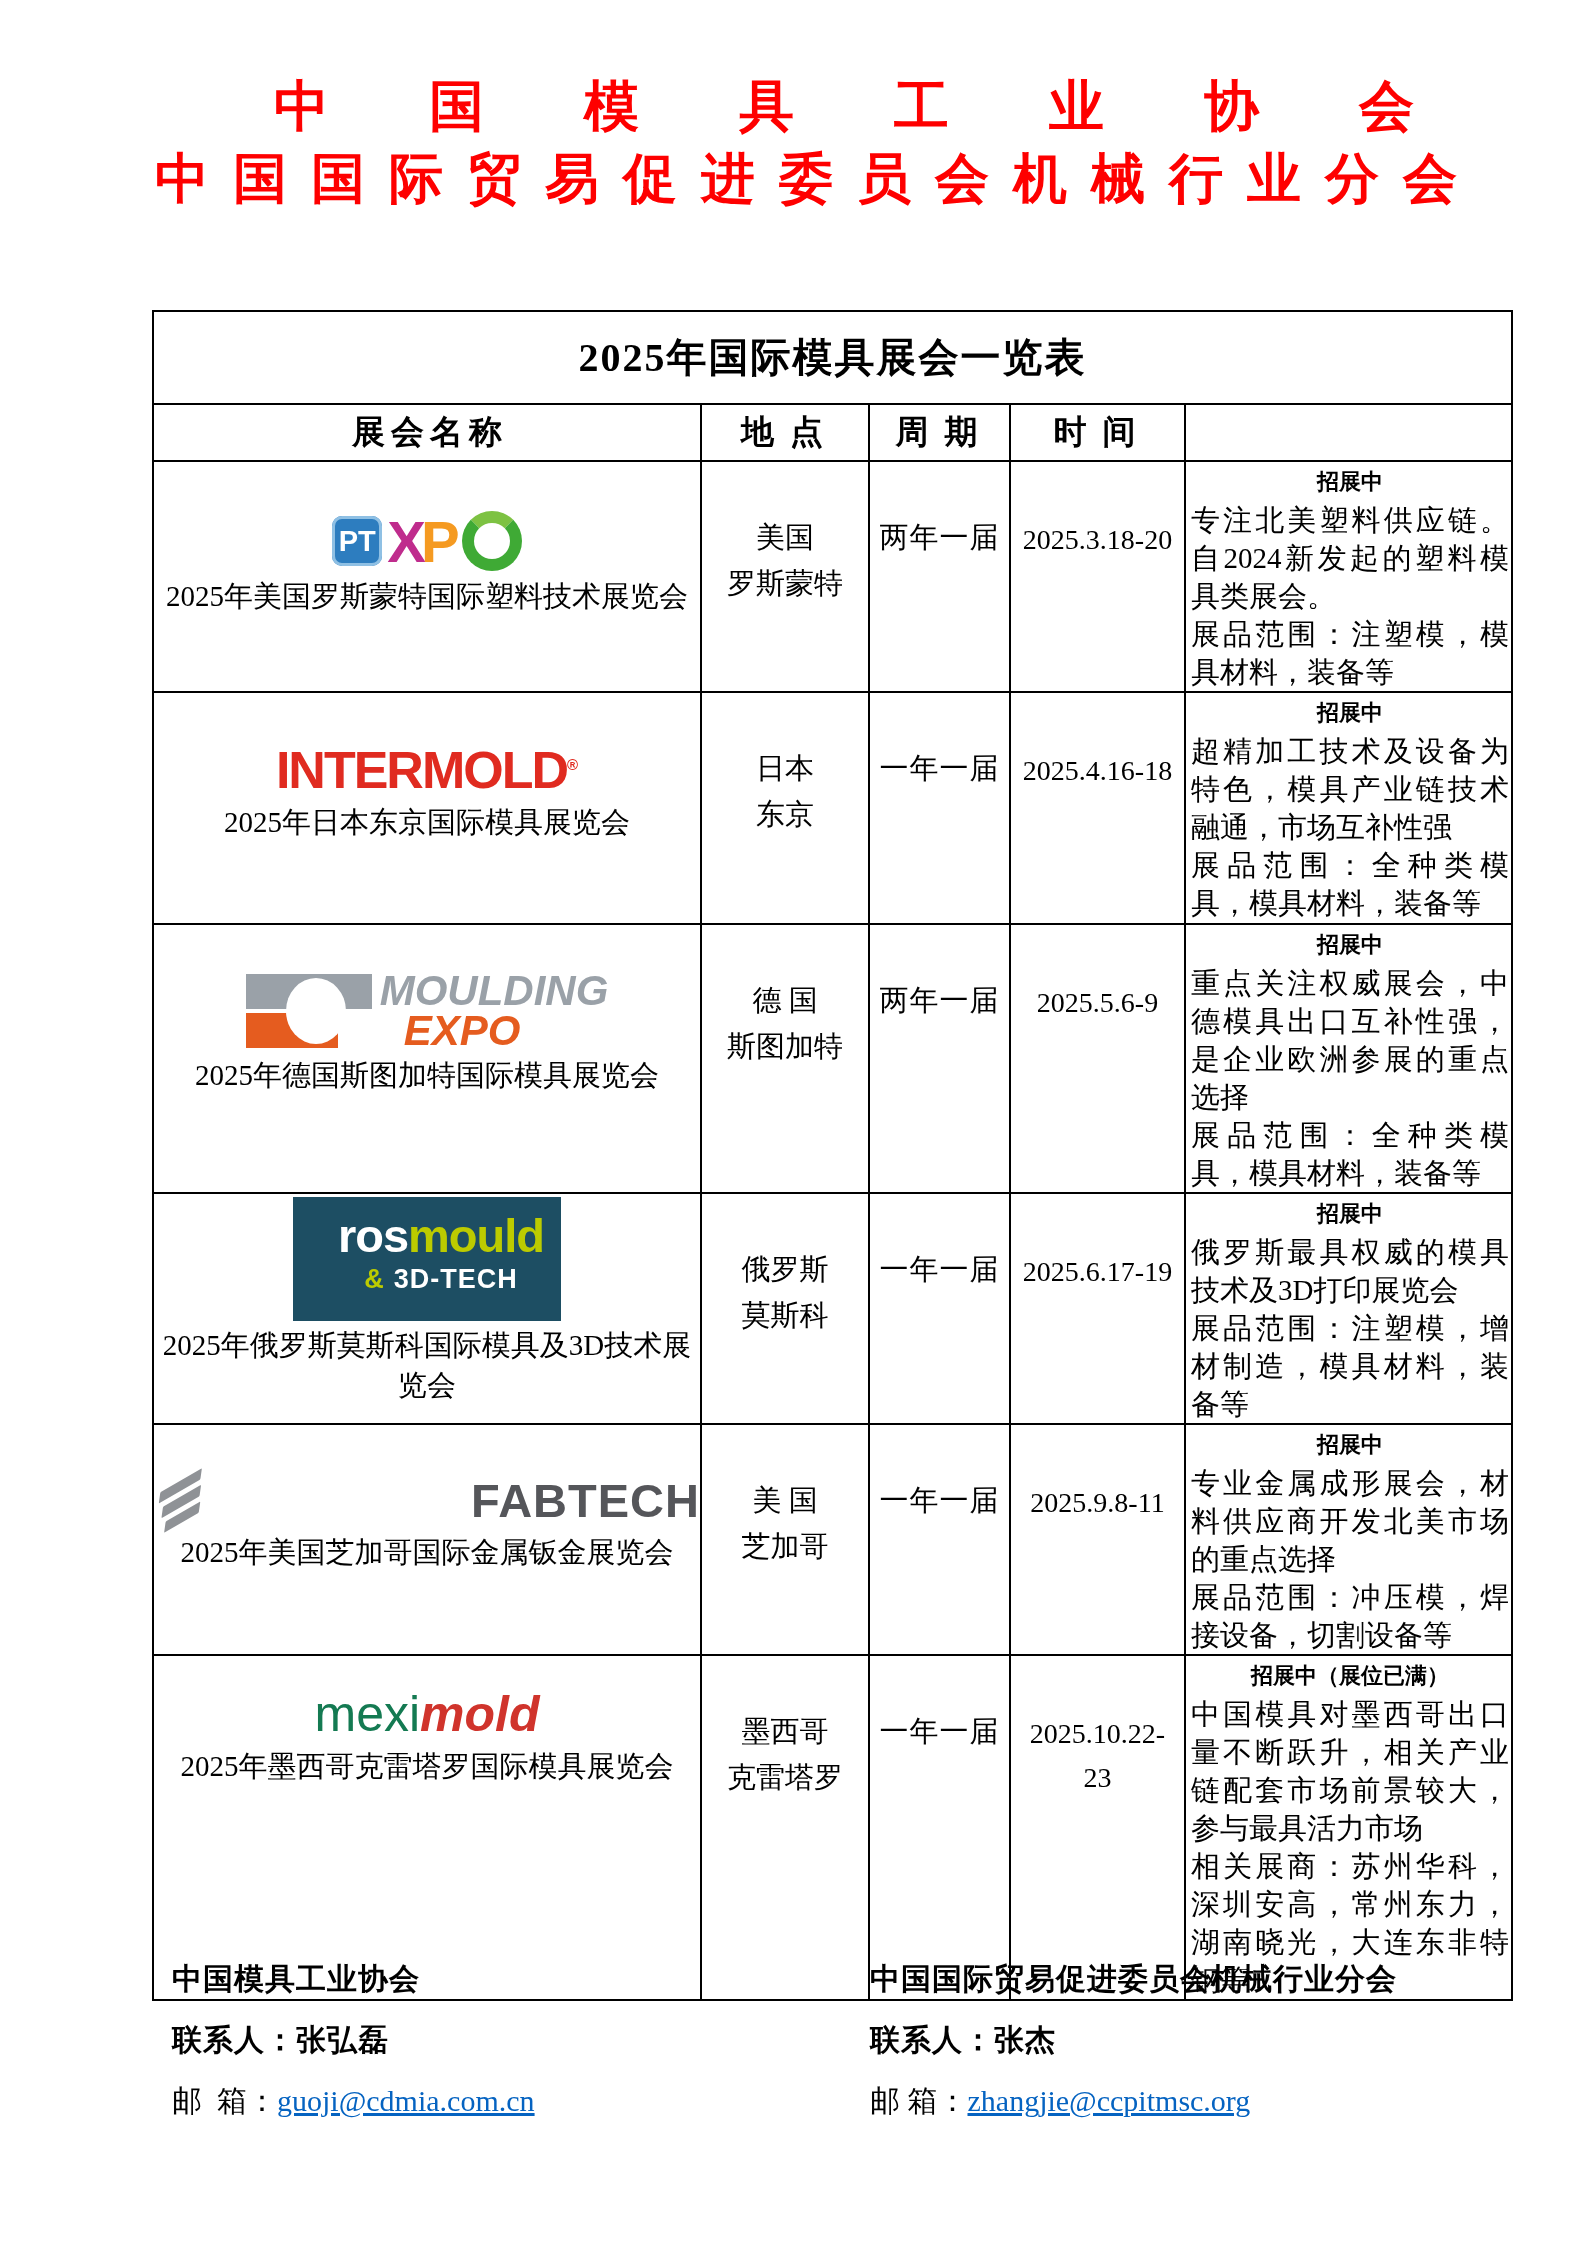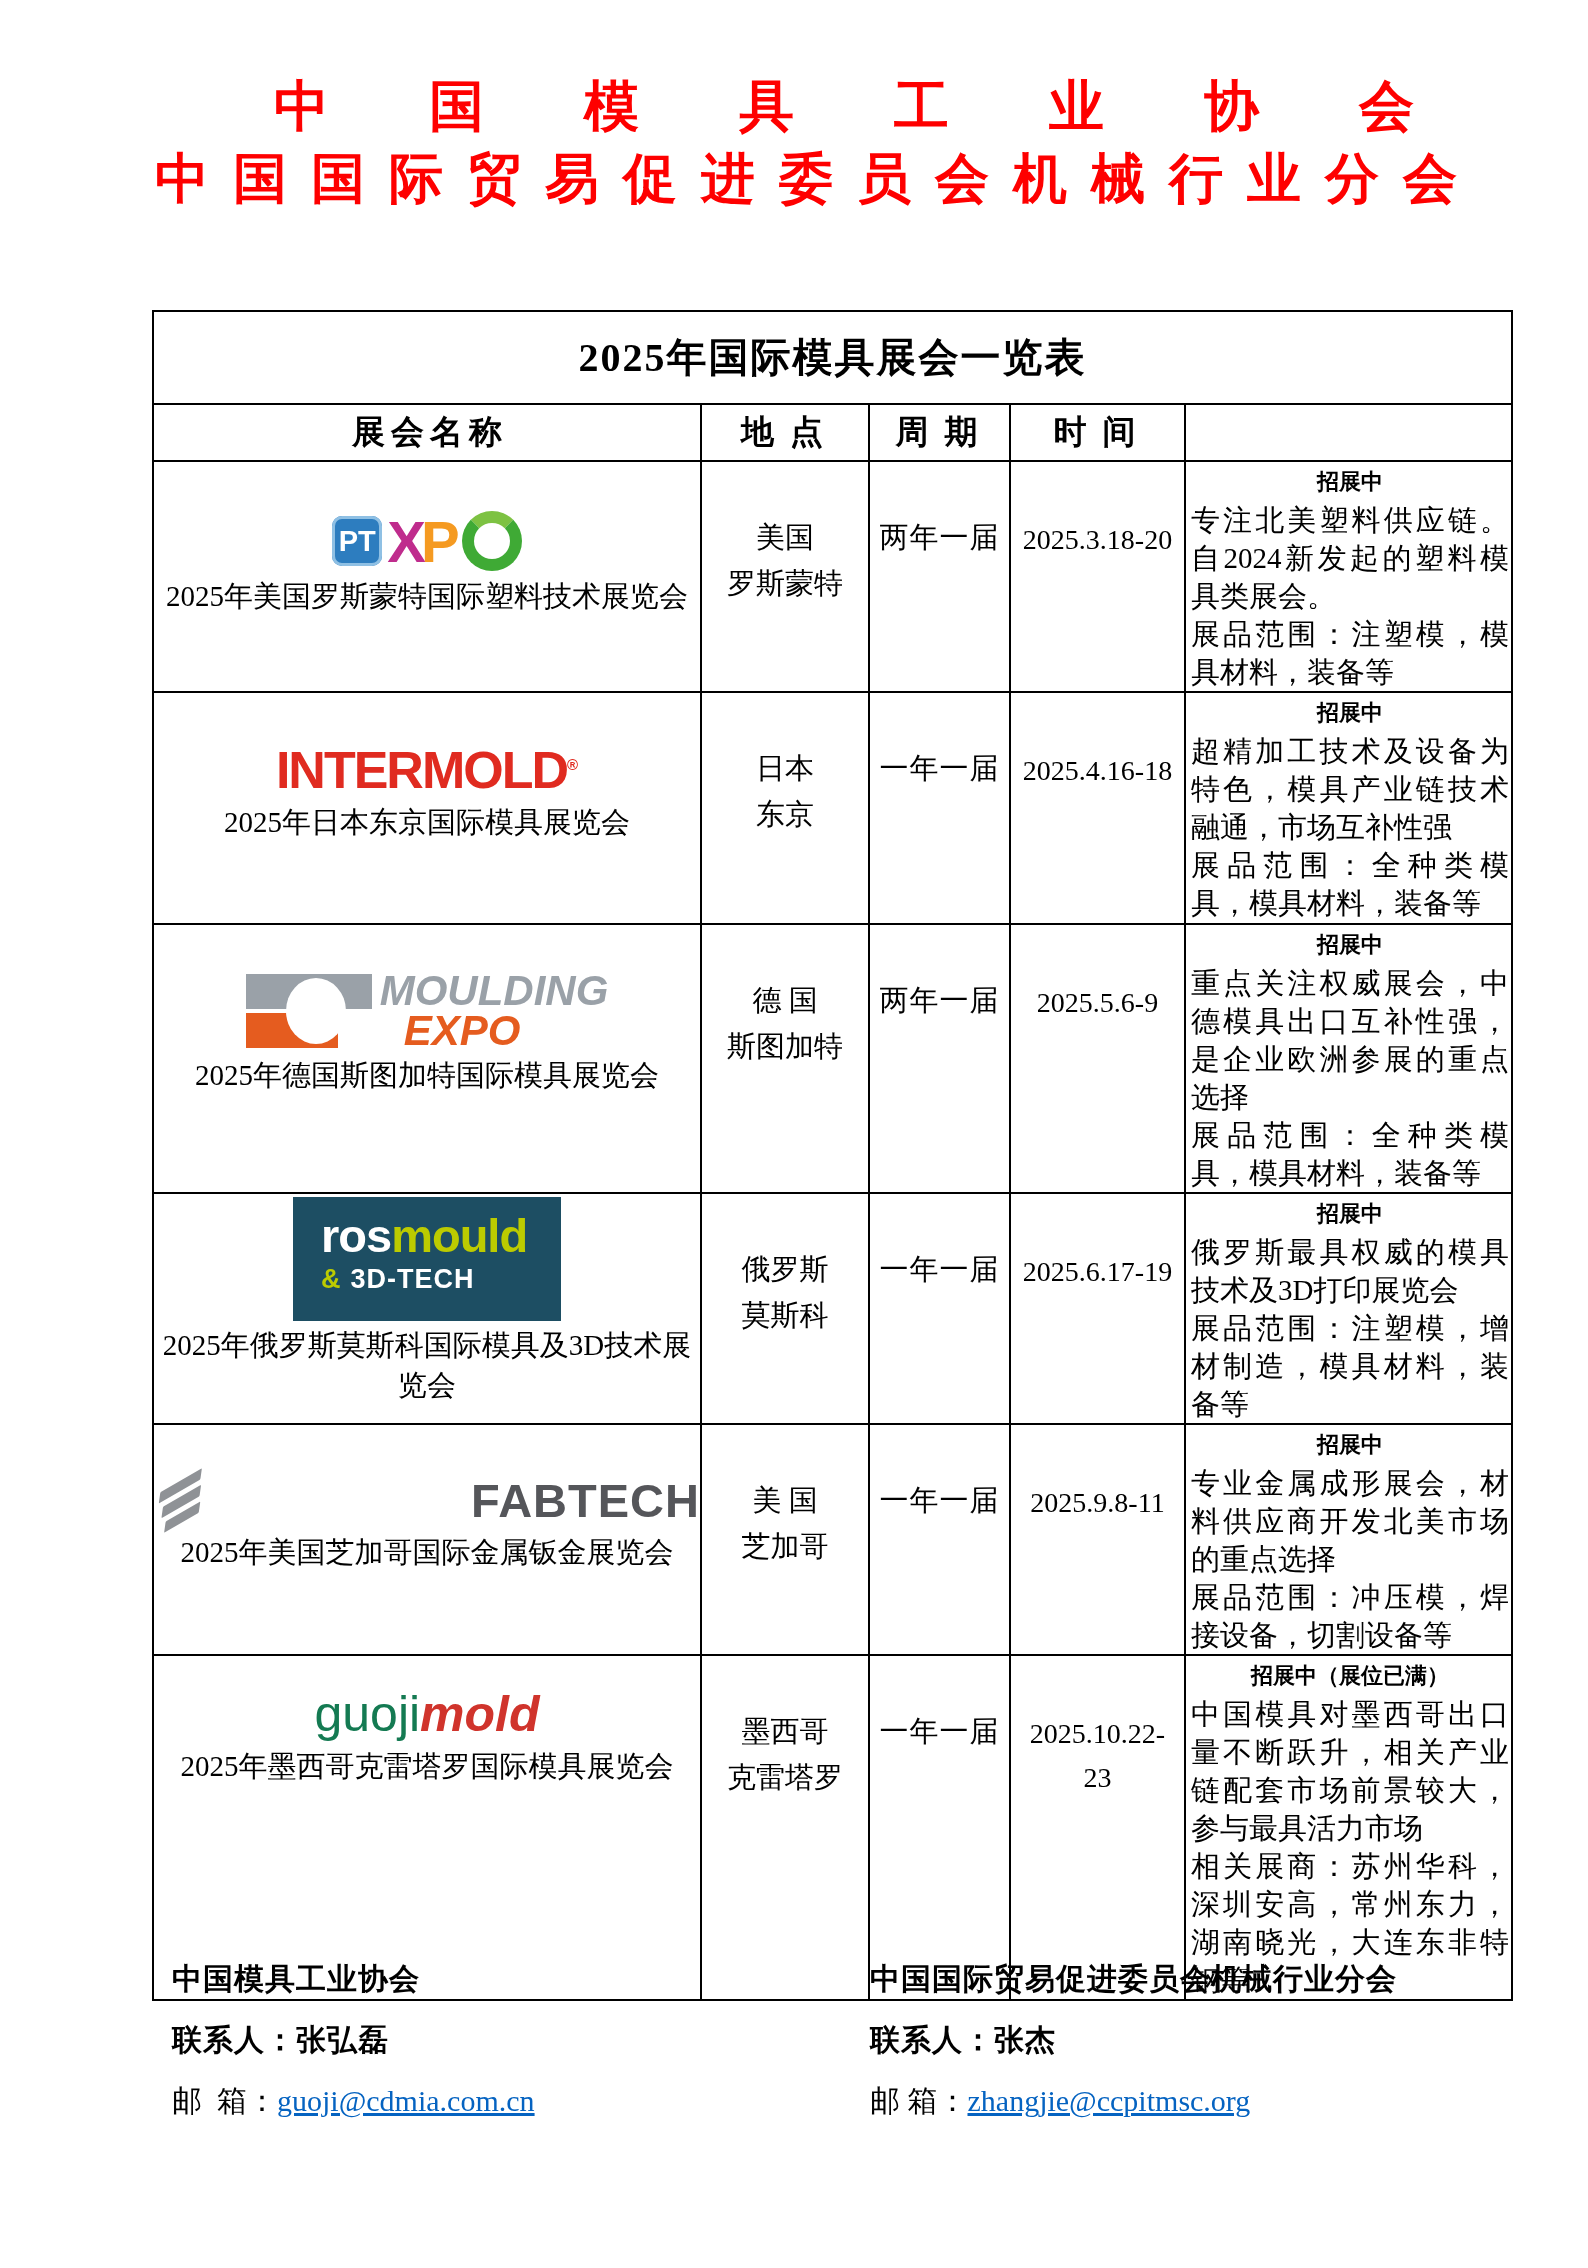--- a/index.html
+++ b/index.html
@@ -48,21 +48,21 @@
 
   .mexpo{margin-top:46px;display:flex;align-items:center;justify-content:center;}
   .mexpo-graphic{position:relative;width:126px;height:78px;margin-right:8px;flex:none;}
   .mexpo-bar-top{position:absolute;left:0;top:2px;width:126px;height:35px;background:#9aa1a8;}
   .mexpo-bar-bot{position:absolute;left:0;top:41px;width:92px;height:35px;background:#e55c1f;}
   .mexpo-ellipse{position:absolute;left:40px;top:6px;width:60px;height:66px;background:#fff;border-radius:50%;}
   .mexpo-text{display:flex;flex-direction:column;align-items:flex-start;font-weight:bold;font-style:italic;}
   .mexpo-top{color:#9aa1a8;font-size:42px;line-height:40px;}
   .mexpo-bot{color:#e55c1f;font-size:42px;line-height:40px;margin-left:24px;}
 
-  .rosmould{margin:3px auto 0 auto;width:268px;height:124px;background:#1d4e63;text-align:left;
+  .rosmould{margin:3px auto 0 auto;width:268px;height:124px;background:#1d4e63;text-align:center;
             padding:14px 0 0 28px;box-sizing:border-box;font-weight:bold;}
   .rosmould .l1{font-size:47px;line-height:50px;letter-spacing:-1px;}
   .ros{color:#ffffff;} .mould{color:#bccb00;}
   .rosmould .l2{font-size:27px;line-height:36px;color:#fff;letter-spacing:1px;}
   .amp{color:#bccb00;margin-right:9px;}
 
   .fabtech{margin-top:48px;display:flex;align-items:center;justify-content:space-between;gap:16px;}
   .fab-icon{display:flex;flex-direction:column;gap:5px;transform:rotate(-30deg);flex:none;}
   .fab-bar{height:9px;background:#8f9296;transform:skewX(-38deg);border-radius:1px;}
   .fab-b1{width:48px;margin-left:10px;}
@@ -220,21 +220,21 @@
       <td class="c-date">2025.9.8-11</td>
       <td class="c-desc">
         <div class="status">招展中</div>
         <div class="para">专业金属成形展会，材料供应商开发北美市场的重点选择</div>
         <div class="para">展品范围：冲压模，焊接设备，切割设备等</div>
       </td>
     </tr>
 
     <tr style="height:304px;">
       <td class="c-name">
-        <div class="logo meximold"><span class="mexi">guoji</span><span class="mold">mold</span></div>
+        <div class="logo meximold"><span class="mexi">mexi</span><span class="mold">mold</span></div>
         <div class="expo-name">2025年墨西哥克雷塔罗国际模具展览会</div>
       </td>
       <td class="c-loc">
         <div>墨西哥</div>
         <div>克雷塔罗</div>
       </td>
       <td class="c-cycle">一年一届</td>
       <td class="c-date">2025.10.22-
 23</td>
       <td class="c-desc">

